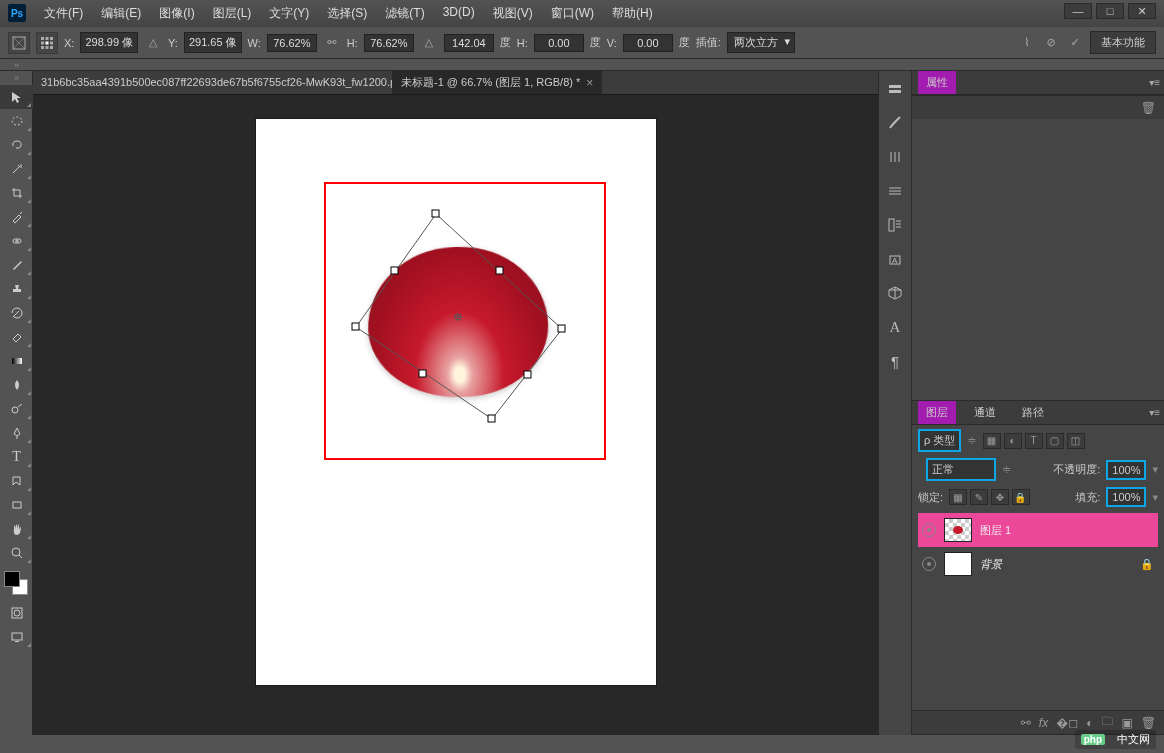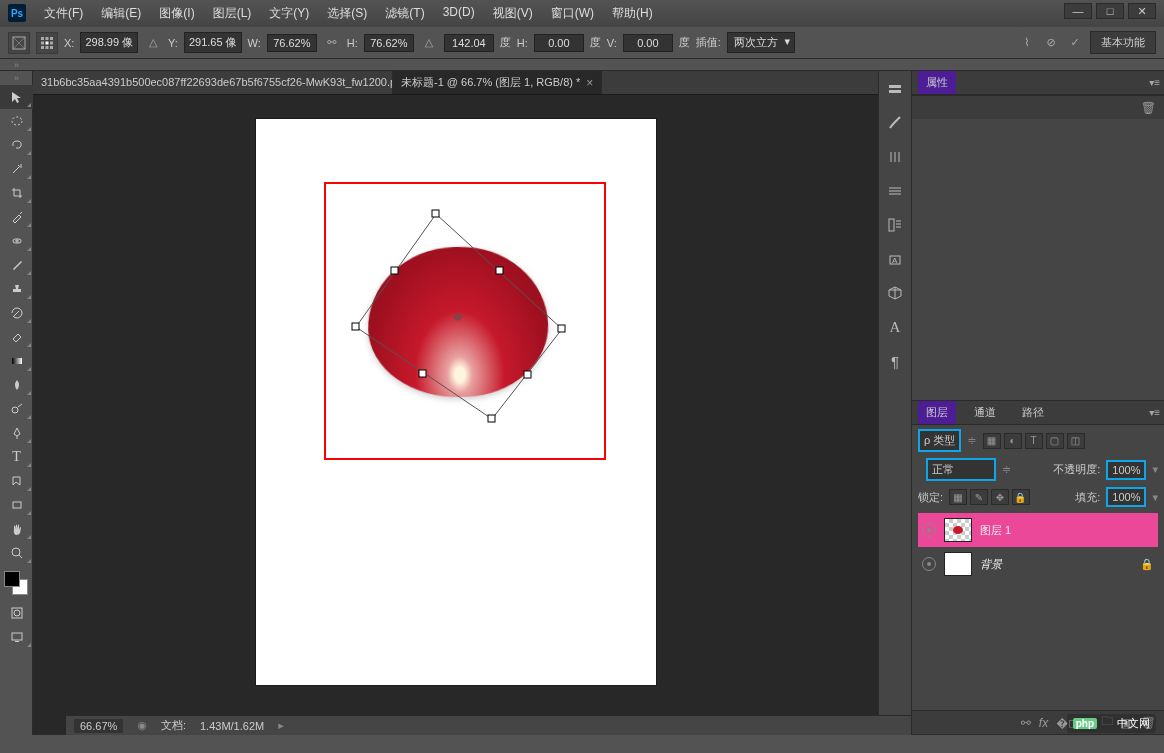--- a/index.html
+++ b/index.html
@@ -50,21 +50,21 @@
 .selbox { position: absolute; border: 2px solid red; left: 68px; top: 63px; width: 282px; height: 278px; pointer-events: none; }
 .petal { position: absolute; left: 112px; top: 128px; width: 180px; height: 150px; background: radial-gradient(ellipse at 50% 85%, #fff5dd 4%, #e8a0a0 10%, #c6192b 35%, #a01020 70%, #8a0e1c 100%); border-radius: 50% 50% 48% 52% / 55% 55% 48% 48%; transform: rotate(-2deg); filter: drop-shadow(0 2px 3px rgba(0,0,0,.2)); }
 
 
 .side-icons { width: 33px; background: #454545; border-left: 1px solid #2a2a2a; display: flex; flex-direction: column; align-items: center; padding-top: 8px; gap: 14px; }
 .side-icon { width: 22px; height: 20px; display: flex; align-items: center; justify-content: center; color: #bbb; font-size: 15px; }
 .panels { width: 253px; background: #454545; border-left: 1px solid #2a2a2a; display: flex; flex-direction: column; }
 .panel { border-bottom: 1px solid #2a2a2a; display: flex; flex-direction: column; }
 .panel-tabs { height: 24px; background: #3c3c3c; display: flex; align-items: center; padding-left: 6px; font-size: 11px; color: #ccc; gap: 10px; border-bottom: 1px solid #2a2a2a; position: relative; }
 .panel-tab { padding: 0 8px; height: 100%; display: flex; align-items: center; }
-.panel-tab.active { background: #4c1d95; }
+.panel-tab.active { background: #a21caf; }
 .panel-menu-btn { position: absolute; right: 4px; font-size: 10px; color: #aaa; }
 .panel-body { flex: 1; padding: 6px; font-size: 11px; color: #ccc; }
 .layers-controls { display: flex; align-items: center; gap: 6px; margin-bottom: 6px; }
 .layers-controls .sel { background: #333; border: 2px solid #0ea5e9; padding: 2px 4px; color: #ccc; font-size: 11px; }
 .layers-icons-row { display: flex; gap: 3px; }
 .li-btn { width: 18px; height: 16px; border: 1px solid #2a2a2a; background: #3c3c3c; display: flex; align-items: center; justify-content: center; font-size: 10px; color: #999; }
 .layer-row { height: 34px; display: flex; align-items: center; gap: 8px; padding: 0 4px; }
 .layer-row.selected { background: #ec4899; }
 .eye { width: 14px; height: 14px; border: 1px solid #888; border-radius: 50%; position: relative; }
 .eye::after { content: ""; position: absolute; width: 4px; height: 4px; background: #888; border-radius: 50%; left: 4px; top: 4px; }
@@ -73,21 +73,21 @@
 .thumb-dot { width: 10px; height: 8px; background: #c6192b; border-radius: 50%; }
 .layer-name { font-size: 11px; color: #eee; }
 .lock-icon { margin-left: auto; color: #aaa; font-size: 11px; }
 .panel-bottom-icons { height: 24px; border-top: 1px solid #2a2a2a; background: #3c3c3c; display: flex; align-items: center; justify-content: flex-end; gap: 8px; padding: 0 8px; color: #999; font-size: 12px; }
 
 
 .statusbar { position: absolute; bottom: 0; left: 33px; height: 20px; background: #454545; border-top: 1px solid #2a2a2a; width: 845px; display: flex; align-items: center; font-size: 11px; color: #ccc; padding: 0 8px; gap: 14px; }
 .zoom-val { background: #333; padding: 1px 6px; }
 
 
-.watermark { position: absolute; right: 8px; bottom: 20px; font-size: 11px; color: #fff; background: rgba(0,0,0,.2); padding: 2px 6px; border-radius: 3px; display: flex; align-items: center; gap: 20px; justify-content: space-between; }
+.watermark { position: absolute; right: 8px; bottom: 4px; font-size: 11px; color: #fff; background: rgba(0,0,0,.2); padding: 2px 6px; border-radius: 3px; display: flex; align-items: center; gap: 12px; justify-content: space-between; }
 .wm-logo { background: #6c8; color: #fff; padding: 0 3px; border-radius: 2px; font-weight: bold; font-size: 10px; }
 
 svg { display: block; }
 </style>
 </head>
 <body>
 
 <div class="titlebar">
   <div class="ps-logo">Ps</div>
   <div class="menubar">
@@ -341,27 +341,20 @@
             <rect x="96" y="204" width="7" height="7"></rect>
             <rect x="135" y="148" width="7" height="7"></rect>
           </g>
           <g stroke="#555">
             <line x1="198" y1="198" x2="206" y2="198"></line>
             <line x1="202" y1="194" x2="202" y2="202"></line>
             <circle cx="202" cy="198" r="3" fill="none"></circle>
           </g>
         </svg>
       </div>
-    </div>
-    <div class="statusbar">
-      <span class="zoom-val">66.67%</span>
-      <span style="color:#888;">◉</span>
-      <span>文档:</span>
-      <span>1.43M/1.62M</span>
-      <span style="color:#888;">▸</span>
     </div>
   </div>
 
   <div class="side-icons">
     <div class="side-icon">
         <svg width="16" height="16">
           <rect x="2" y="4" width="12" height="3" fill="#bbb"></rect>
           <rect x="2" y="9" width="12" height="3" fill="#bbb"></rect>
         </svg>
       </div>

